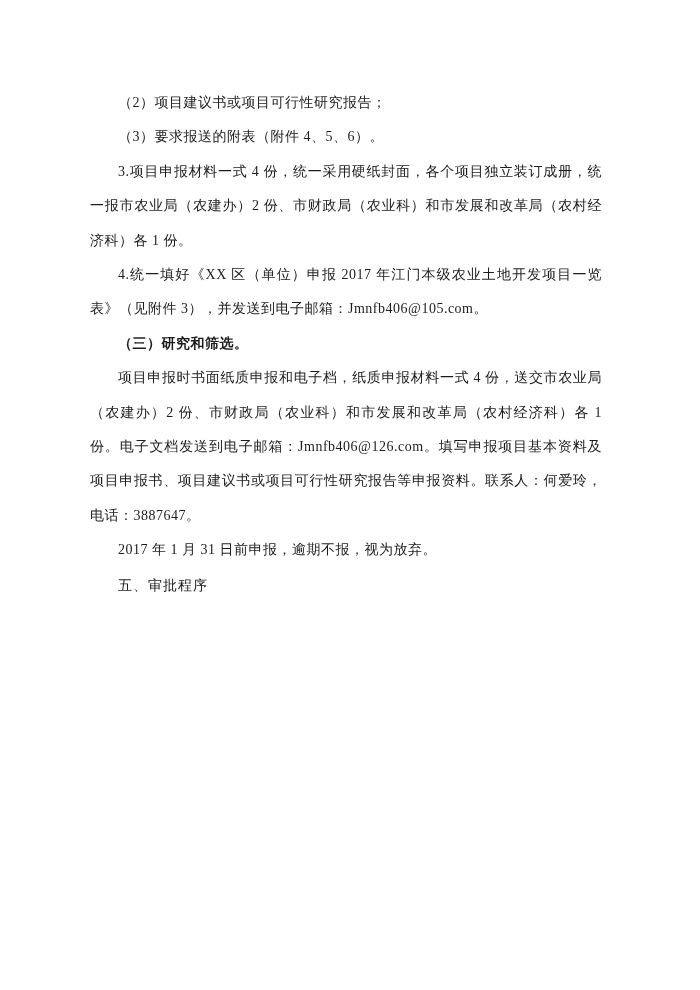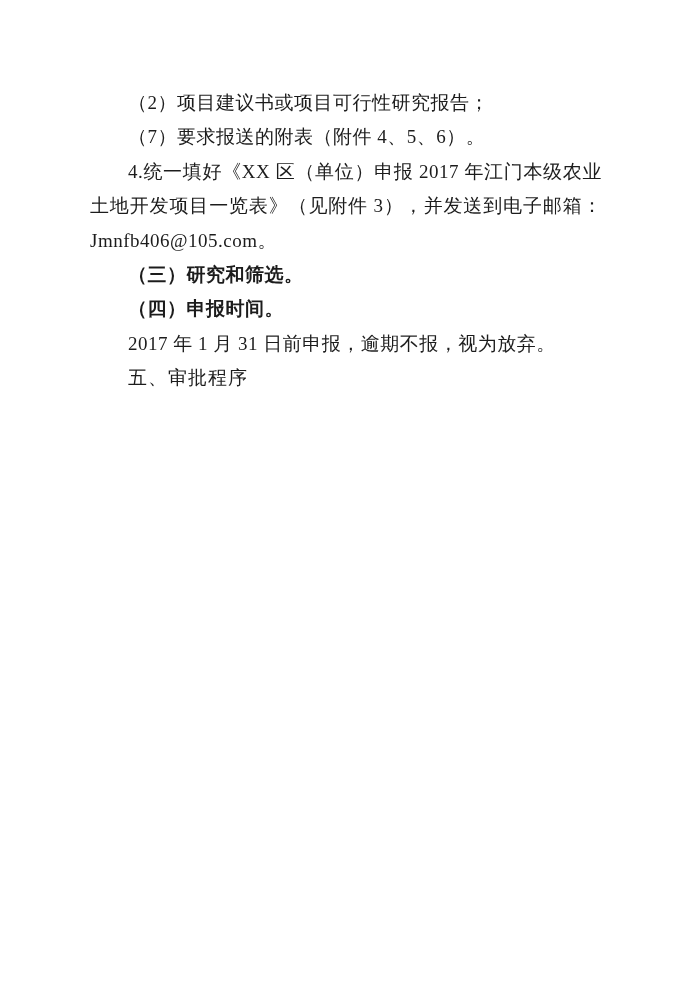--- a/index.html
+++ b/index.html
@@ -13,21 +13,21 @@
     height: 990px;
     background: #ffffff;
     overflow: hidden;
     font-family: "Liberation Serif", "DejaVu Serif", serif;
   }
   .doc-content {
     position: absolute;
     left: 90px;
     top: 86px;
     width: 512px;
-    font-size: 19px;
+    font-size: 14px;
     line-height: 34.4px;
     color: #1c1c1c;
     text-align: justify;
     letter-spacing: 0.5px;
   }
   .doc-content p {
     margin: 0;
     padding: 0;
     text-indent: 2em;
   }
@@ -39,20 +39,21 @@
     font-family: "Liberation Sans", "DejaVu Sans", sans-serif;
     letter-spacing: 1px;
   }
 </style>
 </head>
 <body>
 
 <div class="page">
   <div class="doc-content">
       <p class="body">（2）项目建议书或项目可行性研究报告；</p>
-      <p class="body">（7）要求报送的附表（附件 4、5、6）。</p>
+      <p class="body">（3）要求报送的附表（附件 4、5、6）。</p>
+      <p class="body">3.项目申报材料一式 4 份，统一采用硬纸封面，各个项目独立装订成册，统一报市农业局（农建办）2 份、市财政局（农业科）和市发展和改革局（农村经济科）各 1 份。</p>
       <p class="body">4.统一填好《XX 区（单位）申报 2017 年江门本级农业土地开发项目一览表》（见附件 3），并发送到电子邮箱：Jmnfb406@105.com。</p>
       <p class="subheading">（三）研究和筛选。</p>
-      <p class="subheading">（四）申报时间。</p>
+      <p class="body">项目申报时书面纸质申报和电子档，纸质申报材料一式 4 份，送交市农业局（农建办）2 份、市财政局（农业科）和市发展和改革局（农村经济科）各 1 份。电子文档发送到电子邮箱：Jmnfb406@126.com。填写申报项目基本资料及项目申报书、项目建议书或项目可行性研究报告等申报资料。联系人：何爱玲，电话：3887647。</p>
       <p class="body">2017 年 1 月 31 日前申报，逾期不报，视为放弃。</p>
       <p class="heading">五、审批程序</p>
     </div>
 </div>
 
 </body></html>

